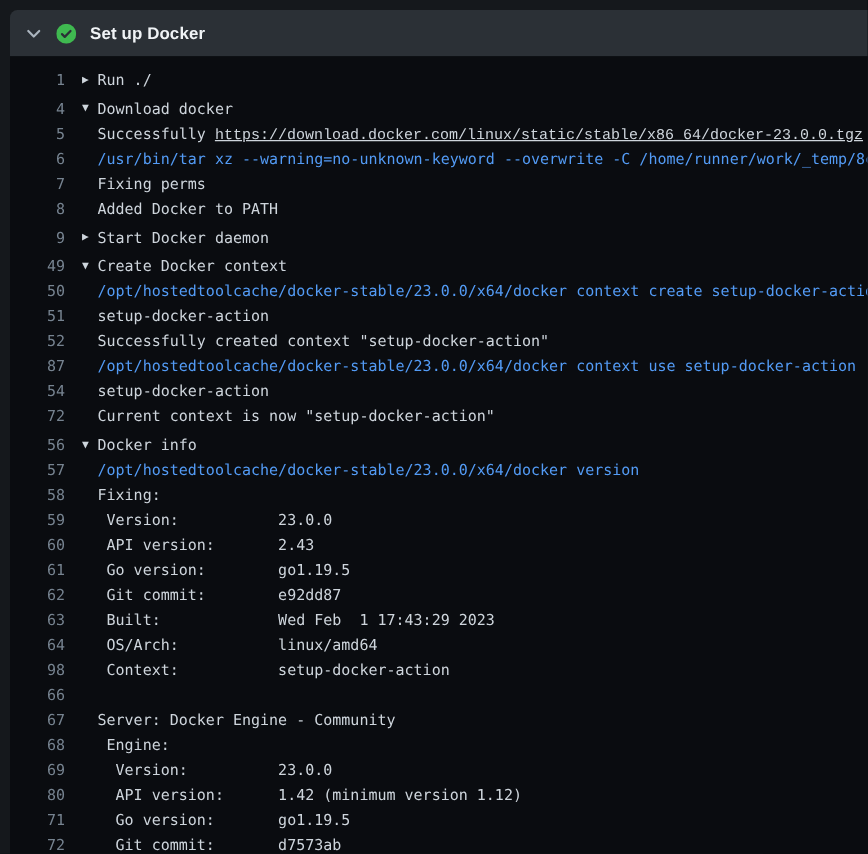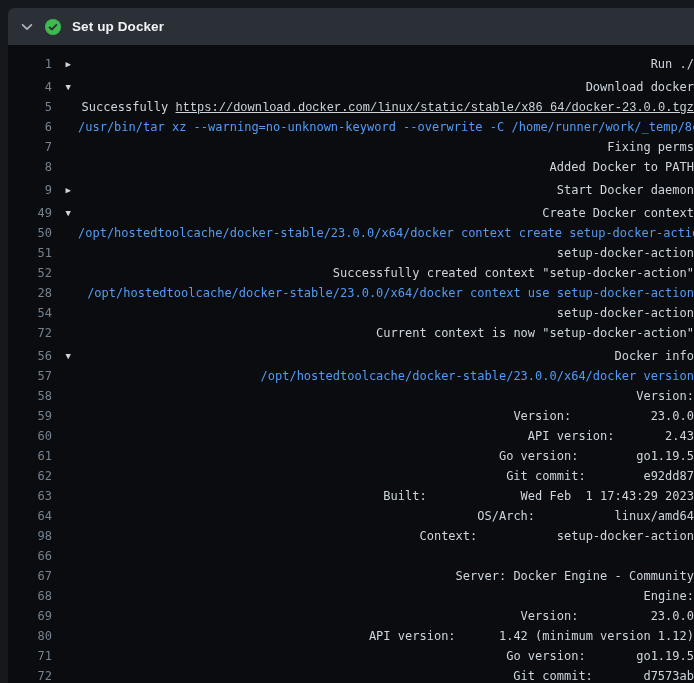--- a/index.html
+++ b/index.html
@@ -42,21 +42,21 @@
     flex: 0 0 44px; text-align: right;
     color: var(--line-number, #768390);
     cursor: pointer;
   }
   .arrow {
     flex: 0 0 26px; text-align: right; padding-right: 7px;
     box-sizing: border-box;
     font-size: 9px; line-height: 20px;
     color: var(--log-text, #ced5dc);
   }
-  .content { flex: 1; overflow: hidden; white-space: pre; text-align: right; }
+  .content { flex: 1; overflow: hidden; white-space: pre; }
   .content.command { color: var(--command-blue, #539bf5); }
   .loglink { text-decoration: underline; cursor: pointer; font-family: Liberation Mono, monospace; }
 </style>
 </head>
 <body>
 
 <div class="panel">
 
   <div class="step-header">
     <span class="chev">
@@ -78,26 +78,26 @@
       <div class="row group"><span class="num">4</span><span class="arrow">▼</span><span class="content">Download docker</span></div>
       <div class="row"><span class="num">5</span><span class="arrow"></span><span class="content"><span>Successfully </span><span class="loglink">https://download.docker.com/linux/static/stable/x86_64/docker-23.0.0.tgz</span></span></div>
       <div class="row"><span class="num">6</span><span class="arrow"></span><span class="content command">/usr/bin/tar xz --warning=no-unknown-keyword --overwrite -C /home/runner/work/_temp/8c9</span></div>
       <div class="row"><span class="num">7</span><span class="arrow"></span><span class="content">Fixing perms</span></div>
       <div class="row"><span class="num">8</span><span class="arrow"></span><span class="content">Added Docker to PATH</span></div>
       <div class="row group"><span class="num">9</span><span class="arrow">▶</span><span class="content">Start Docker daemon</span></div>
       <div class="row group"><span class="num">49</span><span class="arrow">▼</span><span class="content">Create Docker context</span></div>
       <div class="row"><span class="num">50</span><span class="arrow"></span><span class="content command">/opt/hostedtoolcache/docker-stable/23.0.0/x64/docker context create setup-docker-action</span></div>
       <div class="row"><span class="num">51</span><span class="arrow"></span><span class="content">setup-docker-action</span></div>
       <div class="row"><span class="num">52</span><span class="arrow"></span><span class="content">Successfully created context "setup-docker-action"</span></div>
-      <div class="row"><span class="num">28</span><span class="arrow"></span><span class="content command">/opt/hostedtoolcache/docker-stable/23.0.0/x64/docker context use setup-docker-action</span></div>
+      <div class="row"><span class="num">87</span><span class="arrow"></span><span class="content command">/opt/hostedtoolcache/docker-stable/23.0.0/x64/docker context use setup-docker-action</span></div>
       <div class="row"><span class="num">54</span><span class="arrow"></span><span class="content">setup-docker-action</span></div>
       <div class="row"><span class="num">72</span><span class="arrow"></span><span class="content">Current context is now "setup-docker-action"</span></div>
       <div class="row group"><span class="num">56</span><span class="arrow">▼</span><span class="content">Docker info</span></div>
       <div class="row"><span class="num">57</span><span class="arrow"></span><span class="content command">/opt/hostedtoolcache/docker-stable/23.0.0/x64/docker version</span></div>
-      <div class="row"><span class="num">58</span><span class="arrow"></span><span class="content">Version:</span></div>
+      <div class="row"><span class="num">58</span><span class="arrow"></span><span class="content">Fixing:</span></div>
       <div class="row"><span class="num">59</span><span class="arrow"></span><span class="content"> Version:           23.0.0</span></div>
       <div class="row"><span class="num">60</span><span class="arrow"></span><span class="content"> API version:       2.43</span></div>
       <div class="row"><span class="num">61</span><span class="arrow"></span><span class="content"> Go version:        go1.19.5</span></div>
       <div class="row"><span class="num">62</span><span class="arrow"></span><span class="content"> Git commit:        e92dd87</span></div>
       <div class="row"><span class="num">63</span><span class="arrow"></span><span class="content"> Built:             Wed Feb  1 17:43:29 2023</span></div>
       <div class="row"><span class="num">64</span><span class="arrow"></span><span class="content"> OS/Arch:           linux/amd64</span></div>
       <div class="row"><span class="num">98</span><span class="arrow"></span><span class="content"> Context:           setup-docker-action</span></div>
       <div class="row"><span class="num">66</span><span class="arrow"></span><span class="content"></span></div>
       <div class="row"><span class="num">67</span><span class="arrow"></span><span class="content">Server: Docker Engine - Community</span></div>
       <div class="row"><span class="num">68</span><span class="arrow"></span><span class="content"> Engine:</span></div>

